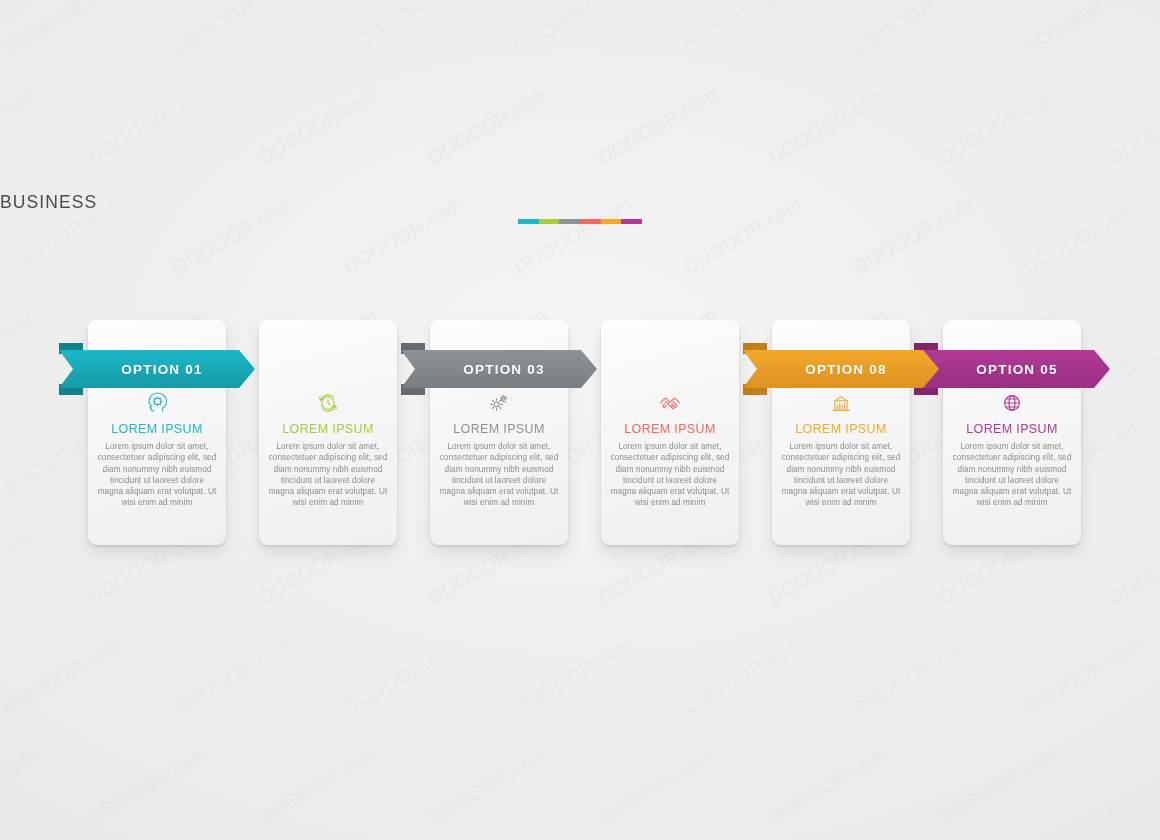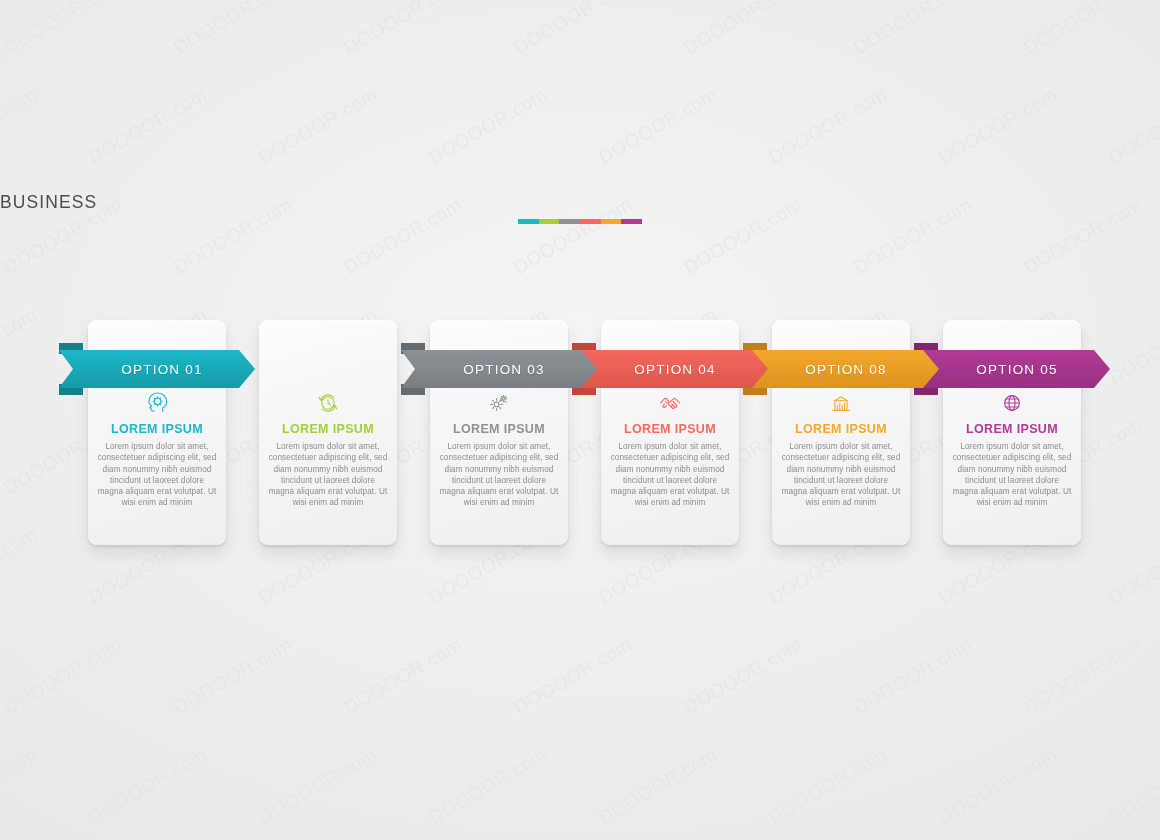--- a/index.html
+++ b/index.html
@@ -103,21 +103,21 @@
     position: absolute;
     left: 0; right: 0; top: 0; bottom: 0;
     display: flex;
     align-items: center;
     justify-content: center;
     padding-left: 26px;
     padding-right: 16px;
     color: #ffffff;
     font-size: 13.5px;
     letter-spacing: 1.2px;
-    font-weight: 400;
+    font-weight: 700;
     text-shadow: 0 1px 1px rgba(0,0,0,0.12);
     white-space: nowrap;
   }
 
   
   .card-body {
     position: absolute;
     left: 0; right: 0;
     top: 70px;
     padding: 0 9px;
@@ -132,21 +132,21 @@
     justify-content: center;
     margin-bottom: 6px;
   }
   .card-icon svg { display: block; }
 
   .card-heading {
     font-size: 12.5px;
     letter-spacing: 0.35px;
     line-height: 15px;
     margin-bottom: 4px;
-    font-weight: 700;
+    font-weight: 400;
   }
 
   .card-text {
     font-size: 8.2px;
     line-height: 11.3px;
     color: #8c8c8c;
     letter-spacing: 0.08px;
   }
 </style>
 </head>
@@ -315,34 +315,20 @@
                 <path fill="none" stroke="#f4695e" stroke-width="1.1" stroke-linecap="round" stroke-linejoin="round" d="M10.2 12.9l1.9 1.9c.5.5 1.3.5 1.8 0 .5-.5.5-1.3 0-1.8"></path>
                 <path fill="none" stroke="#f4695e" stroke-width="1.1" stroke-linecap="round" stroke-linejoin="round" d="M12.6 15.4l1.6 1.6c.5.5 1.3.5 1.8 0 .5-.5.5-1.3 0-1.8l-1.6-1.6"></path>
                 <path fill="none" stroke="#f4695e" stroke-width="1.1" stroke-linecap="round" stroke-linejoin="round" d="M15.2 14.3l1.5 1.5c.5.5 1.3.5 1.8 0 .5-.5.5-1.3 0-1.8l-3.5-3.5"></path>
                 <path fill="none" stroke="#f4695e" stroke-width="1.1" stroke-linecap="round" stroke-linejoin="round" d="M8.4 14.7l-1.3 1.3c-.5.5-1.3.5-1.8 0-.5-.5-.5-1.3 0-1.8l1.3-1.3"></path>
               </svg>
             </div>
             <div class="card-heading" style="color: rgb(244, 105, 94);">LOREM IPSUM</div>
             <div class="card-text">Lorem ipsum dolor sit amet, consectetuer adipiscing elit, sed diam nonummy nibh euismod tincidunt ut laoreet dolore magna aliquam erat volutpat. Ut wisi enim ad minim</div>
           </div>
         </div>
-        <div class="banner">
-          <svg viewBox="0 0 196 38" preserveAspectRatio="none">
-            <defs>
-              <linearGradient id="bg3" x1="0" y1="0" x2="0" y2="1">
-                <stop offset="0%" stop-color="#f4695e"></stop>
-                <stop offset="100%" stop-color="#dd564c"></stop>
-              </linearGradient>
-            </defs>
-            <polygon fill="#c4463d" points="0,-7 24,-7 24,4 0,4"></polygon>
-            <polygon fill="#c4463d" points="0,34 24,34 24,45 0,45"></polygon>
-            <polygon fill="url(#bg3)" points="0,0 180,0 196,19 180,38 0,38 14,19"></polygon>
-          </svg>
-          <div class="banner-label">OPTION  04</div>
-        </div>
       </div>
       <div class="step" style="left: 772px; z-index: 16;">
         <div class="card">
           <div class="card-body">
             <div class="card-icon">
               <svg width="22" height="24" viewBox="0 0 22 24">
                 <path fill="none" stroke="#f3a82b" stroke-width="1.1" stroke-linecap="round" stroke-linejoin="round" d="M2.8 19.4h16.4"></path>
                 <path fill="none" stroke="#f3a82b" stroke-width="1.1" stroke-linecap="round" stroke-linejoin="round" d="M4.9 19.4V9.8l6.1-4 6.1 4v9.6"></path>
                 <path fill="none" stroke="#f3a82b" stroke-width="1.1" stroke-linecap="round" stroke-linejoin="round" d="M7.4 19.4v-5.1M9.8 19.4v-7.2M12.2 19.4v-5.1M14.6 19.4v-7.2"></path>
                 <path fill="none" stroke="#f3a82b" stroke-width="1.1" stroke-linecap="round" stroke-linejoin="round" d="M4.9 9.8h12.2"></path>

